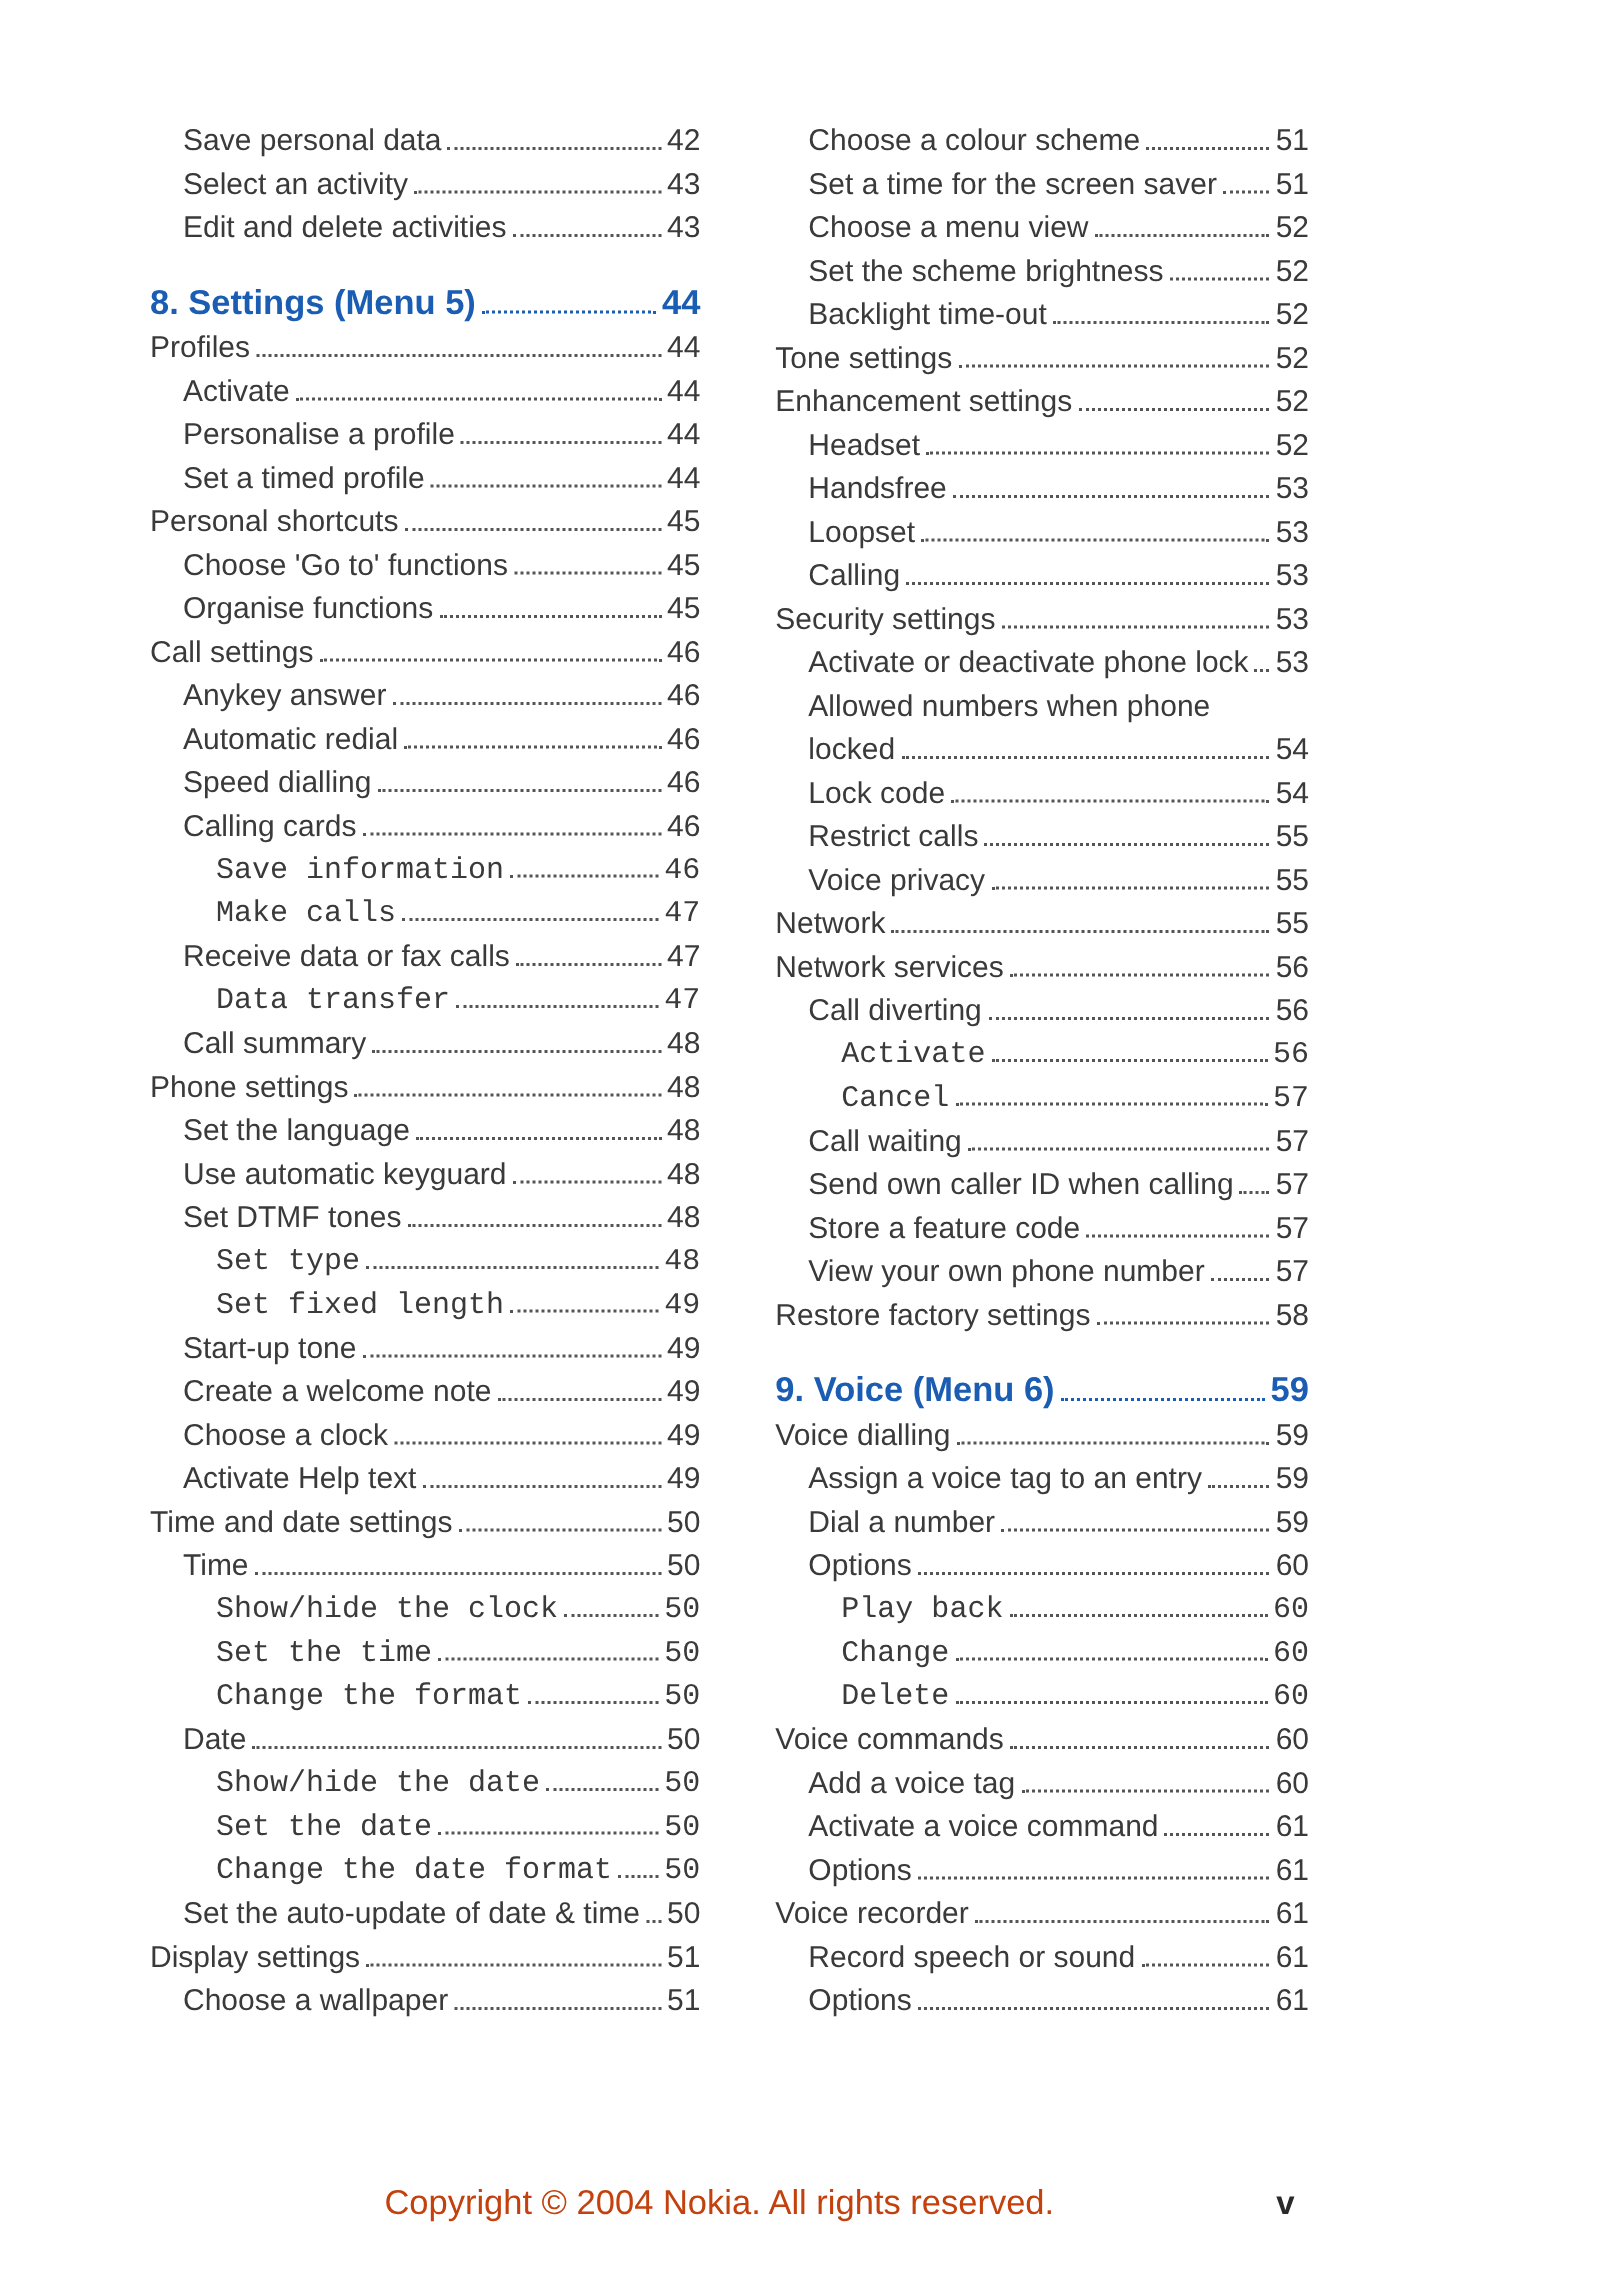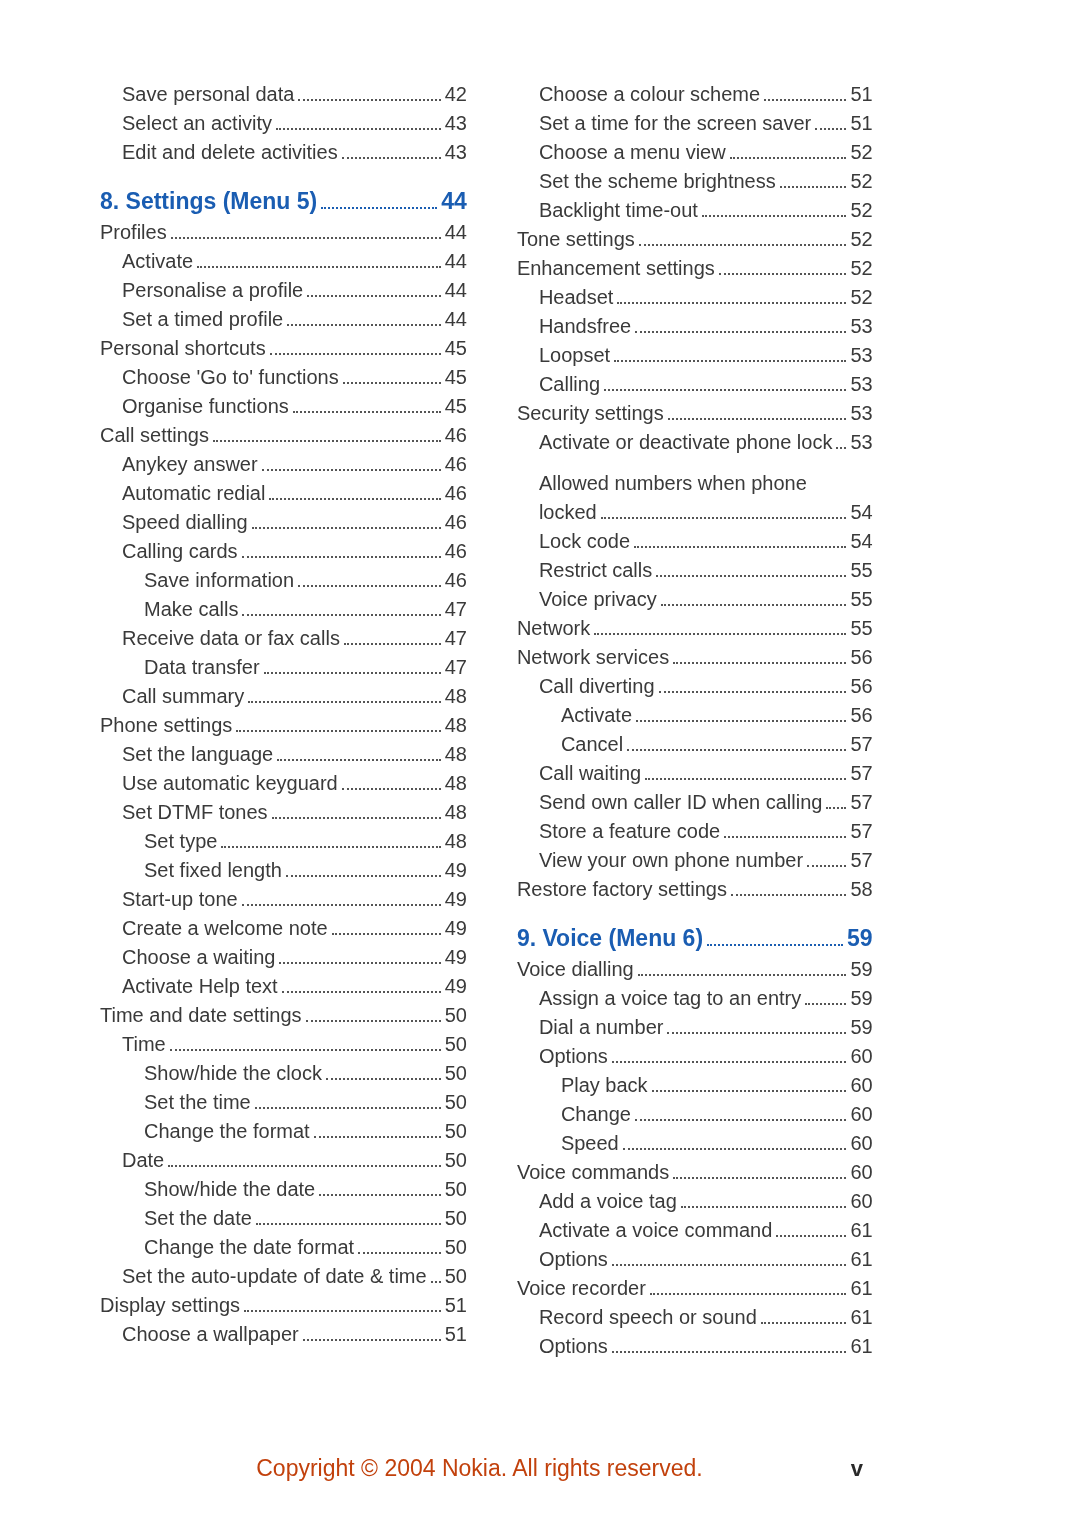--- a/index.html
+++ b/index.html
@@ -50,21 +50,21 @@
     font-size: 23px;
   }
   .toc-heading .toc-dots {
     border-bottom: 2px dotted #1a5db2;
   }
   .heading-gap {
     margin-top: 18px;
   }
   .indent-0 { padding-left: 0px; text-align: right; }
   .indent-1 { padding-left: 22px; }
-  .indent-2 { padding-left: 44px; }
+  .indent-2 { padding-left: 44px; font-family: Liberation Mono, monospace; }
   .footer {
     position: absolute;
     bottom: 48px;
     left: 0;
     right: 0;
     text-align: center;
     font-size: 23px;
     color: #c2410c;
   }
   .footer .copyright {
@@ -76,21 +76,20 @@
     right: 96px;
     font-size: 22px;
     font-weight: bold;
     color: #2a2a2a;
   }
   .wrap-line {
     display: block;
     font-size: 20px;
     color: #3a3a3a;
     line-height: 1.45;
-    margin-top: 12px;
   }
 </style>
 </head>
 <body>
 
 <div class="page">
   <div class="columns">
     <div class="col" id="col-left">
         <div class="toc-line indent-1">
           <span class="toc-text">Save personal data</span>
@@ -231,21 +230,21 @@
           <span class="toc-text">Start-up tone</span>
           <span class="toc-dots"></span>
           <span class="toc-page">49</span>
         </div>
         <div class="toc-line indent-1">
           <span class="toc-text">Create a welcome note</span>
           <span class="toc-dots"></span>
           <span class="toc-page">49</span>
         </div>
         <div class="toc-line indent-1">
-          <span class="toc-text">Choose a waiting</span>
+          <span class="toc-text">Choose a clock</span>
           <span class="toc-dots"></span>
           <span class="toc-page">49</span>
         </div>
         <div class="toc-line indent-1">
           <span class="toc-text">Activate Help text</span>
           <span class="toc-dots"></span>
           <span class="toc-page">49</span>
         </div>
         <div class="toc-line indent-0">
           <span class="toc-text">Time and date settings</span>
@@ -474,21 +473,21 @@
           <span class="toc-text">Play back</span>
           <span class="toc-dots"></span>
           <span class="toc-page">60</span>
         </div>
         <div class="toc-line indent-2">
           <span class="toc-text">Change</span>
           <span class="toc-dots"></span>
           <span class="toc-page">60</span>
         </div>
         <div class="toc-line indent-2">
-          <span class="toc-text">Speed</span>
+          <span class="toc-text">Delete</span>
           <span class="toc-dots"></span>
           <span class="toc-page">60</span>
         </div>
         <div class="toc-line indent-0">
           <span class="toc-text">Voice commands</span>
           <span class="toc-dots"></span>
           <span class="toc-page">60</span>
         </div>
         <div class="toc-line indent-1">
           <span class="toc-text">Add a voice tag</span>

